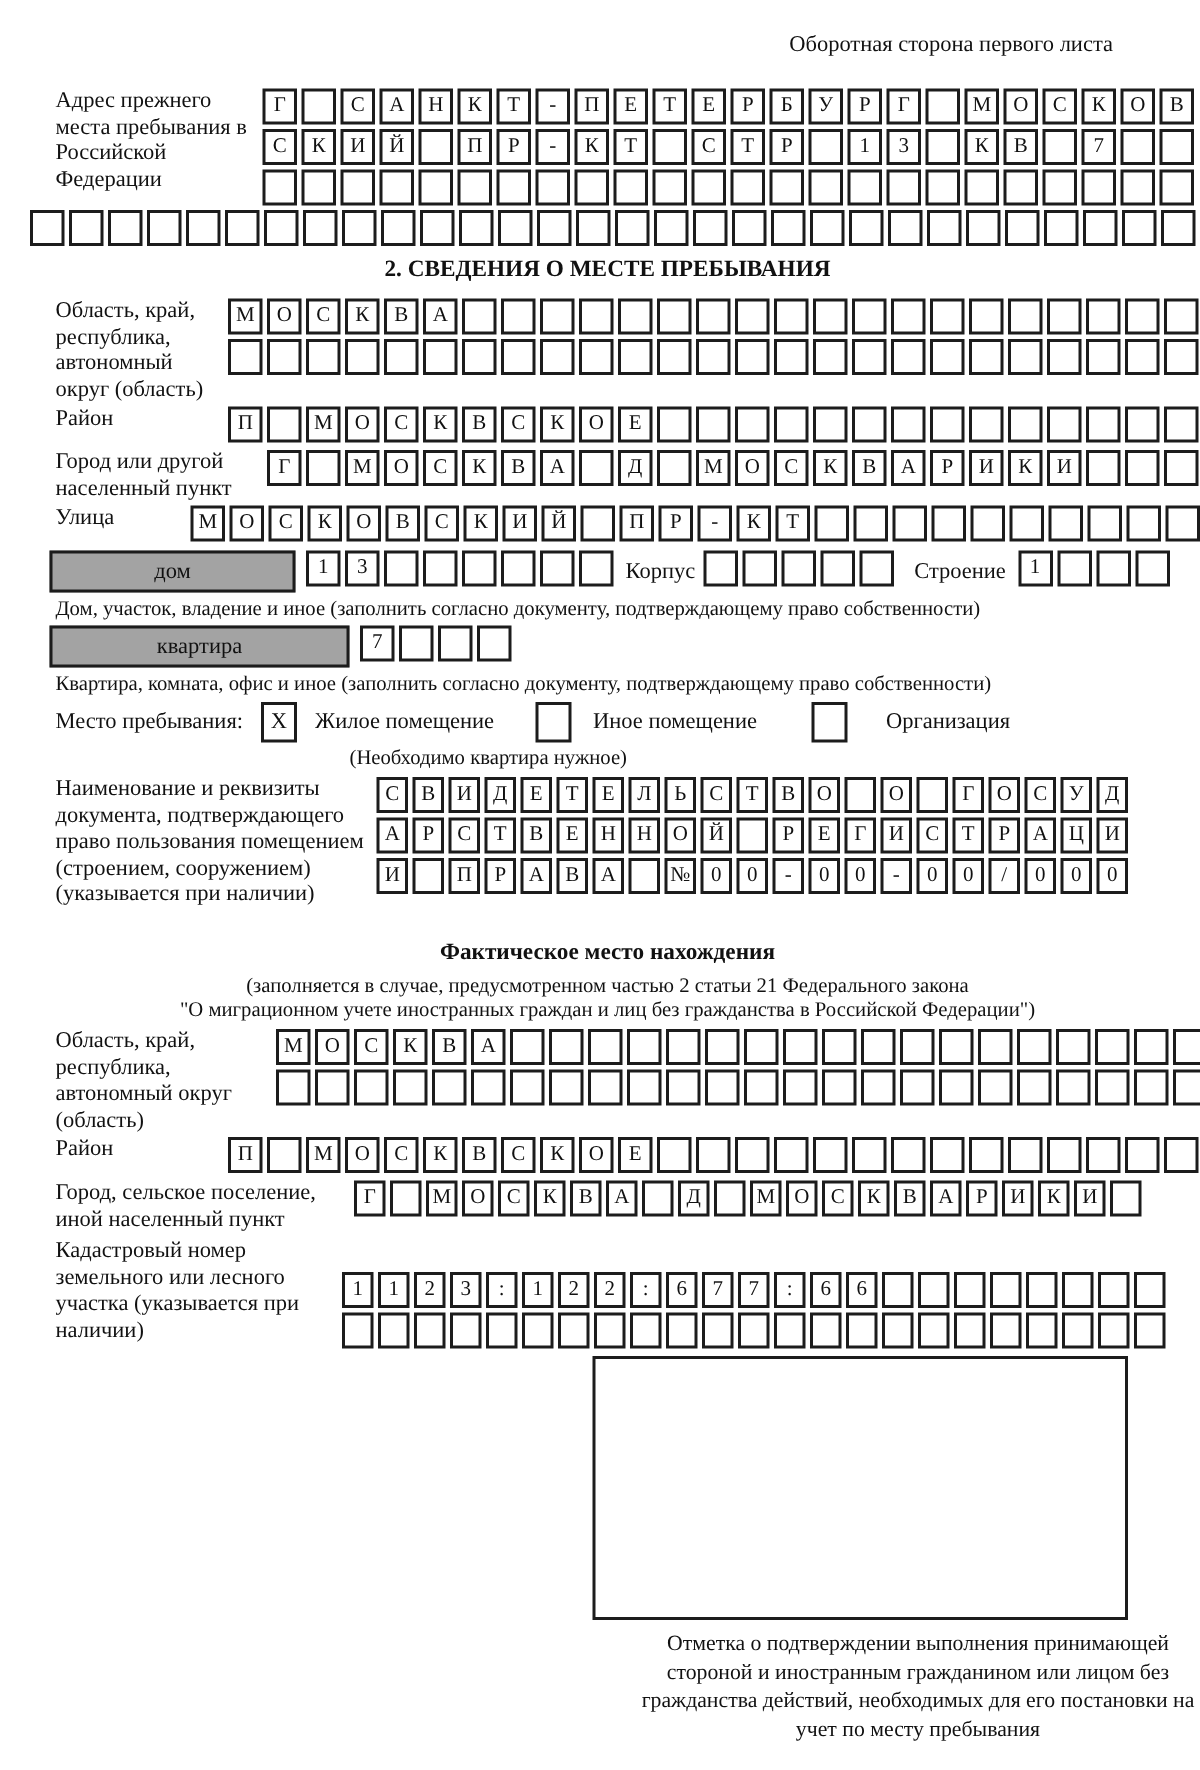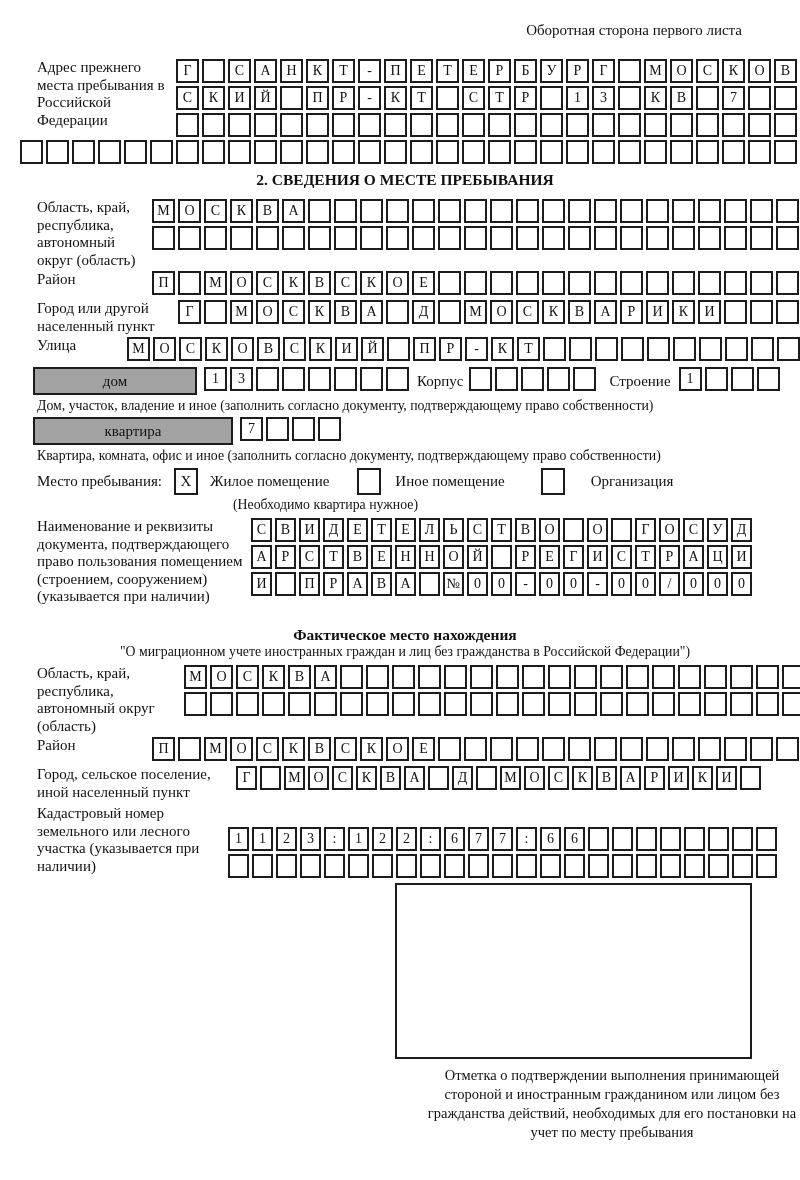--- a/index.html
+++ b/index.html
@@ -17,21 +17,21 @@
   .cellrow{display:flex;margin-bottom:3px;}
   .cell{
     box-sizing:border-box;flex:none;
     width:23px;height:24px;border:2px solid #1c1c1c;margin-right:3px;
     display:flex;align-items:center;justify-content:center;
     font-size:14px;line-height:1;background:#fff;
   }
   .cellrow.sm .cell{width:21px;}
   .note{font-size:13.8px;text-align:center;line-height:1.16;}
   .sec-title{font-size:15.5px;font-weight:bold;text-align:center;margin-top:7px;}
-  .addr-block{margin-top:20px;justify-content:space-between;}
+  .addr-block{margin-top:20px;}
   .full-row{margin-left:-17px;}
   .wide-box{
     box-sizing:border-box;border:2px solid #1c1c1c;height:28px;flex:none;
     display:flex;align-items:center;justify-content:center;font-size:15px;background:#a3a3a3;
   }
   .house-row{display:flex;align-items:flex-start;margin-left:-4px;}
   .house-row .cellrow{margin-bottom:0;margin-top:0;}
   .inline-label{font-size:15px;line-height:28px;flex:none;}
   .checkbox{
     box-sizing:border-box;width:24px;height:27px;border:2px solid #1c1c1c;flex:none;
@@ -445,20 +445,21 @@
             <div class="cell">0</div>
             <div class="cell">/</div>
             <div class="cell">0</div>
             <div class="cell">0</div>
             <div class="cell">0</div>
           </div>
       </div>
     </div>
 
     <div class="fact-title" style="margin-left:-27px;margin-top:20px;">Фактическое место нахождения</div>
+    <div class="note" style="margin-left:-27px;margin-top:5px;">(заполняется в случае, предусмотренном частью 2 статьи 21 Федерального закона</div>
     <div class="note" style="margin-left:-27px;">"О миграционном учете иностранных граждан и лиц без гражданства в Российской Федерации")</div>
 
     <div class="frow" style="margin-top:5px;">
       <div class="label" style="width:144px;">Область, край, республика, автономный округ (область)</div>
       <div class="rows">
         <div class="cellrow">
             <div class="cell">М</div>
             <div class="cell">О</div>
             <div class="cell">С</div>
             <div class="cell">К</div>

